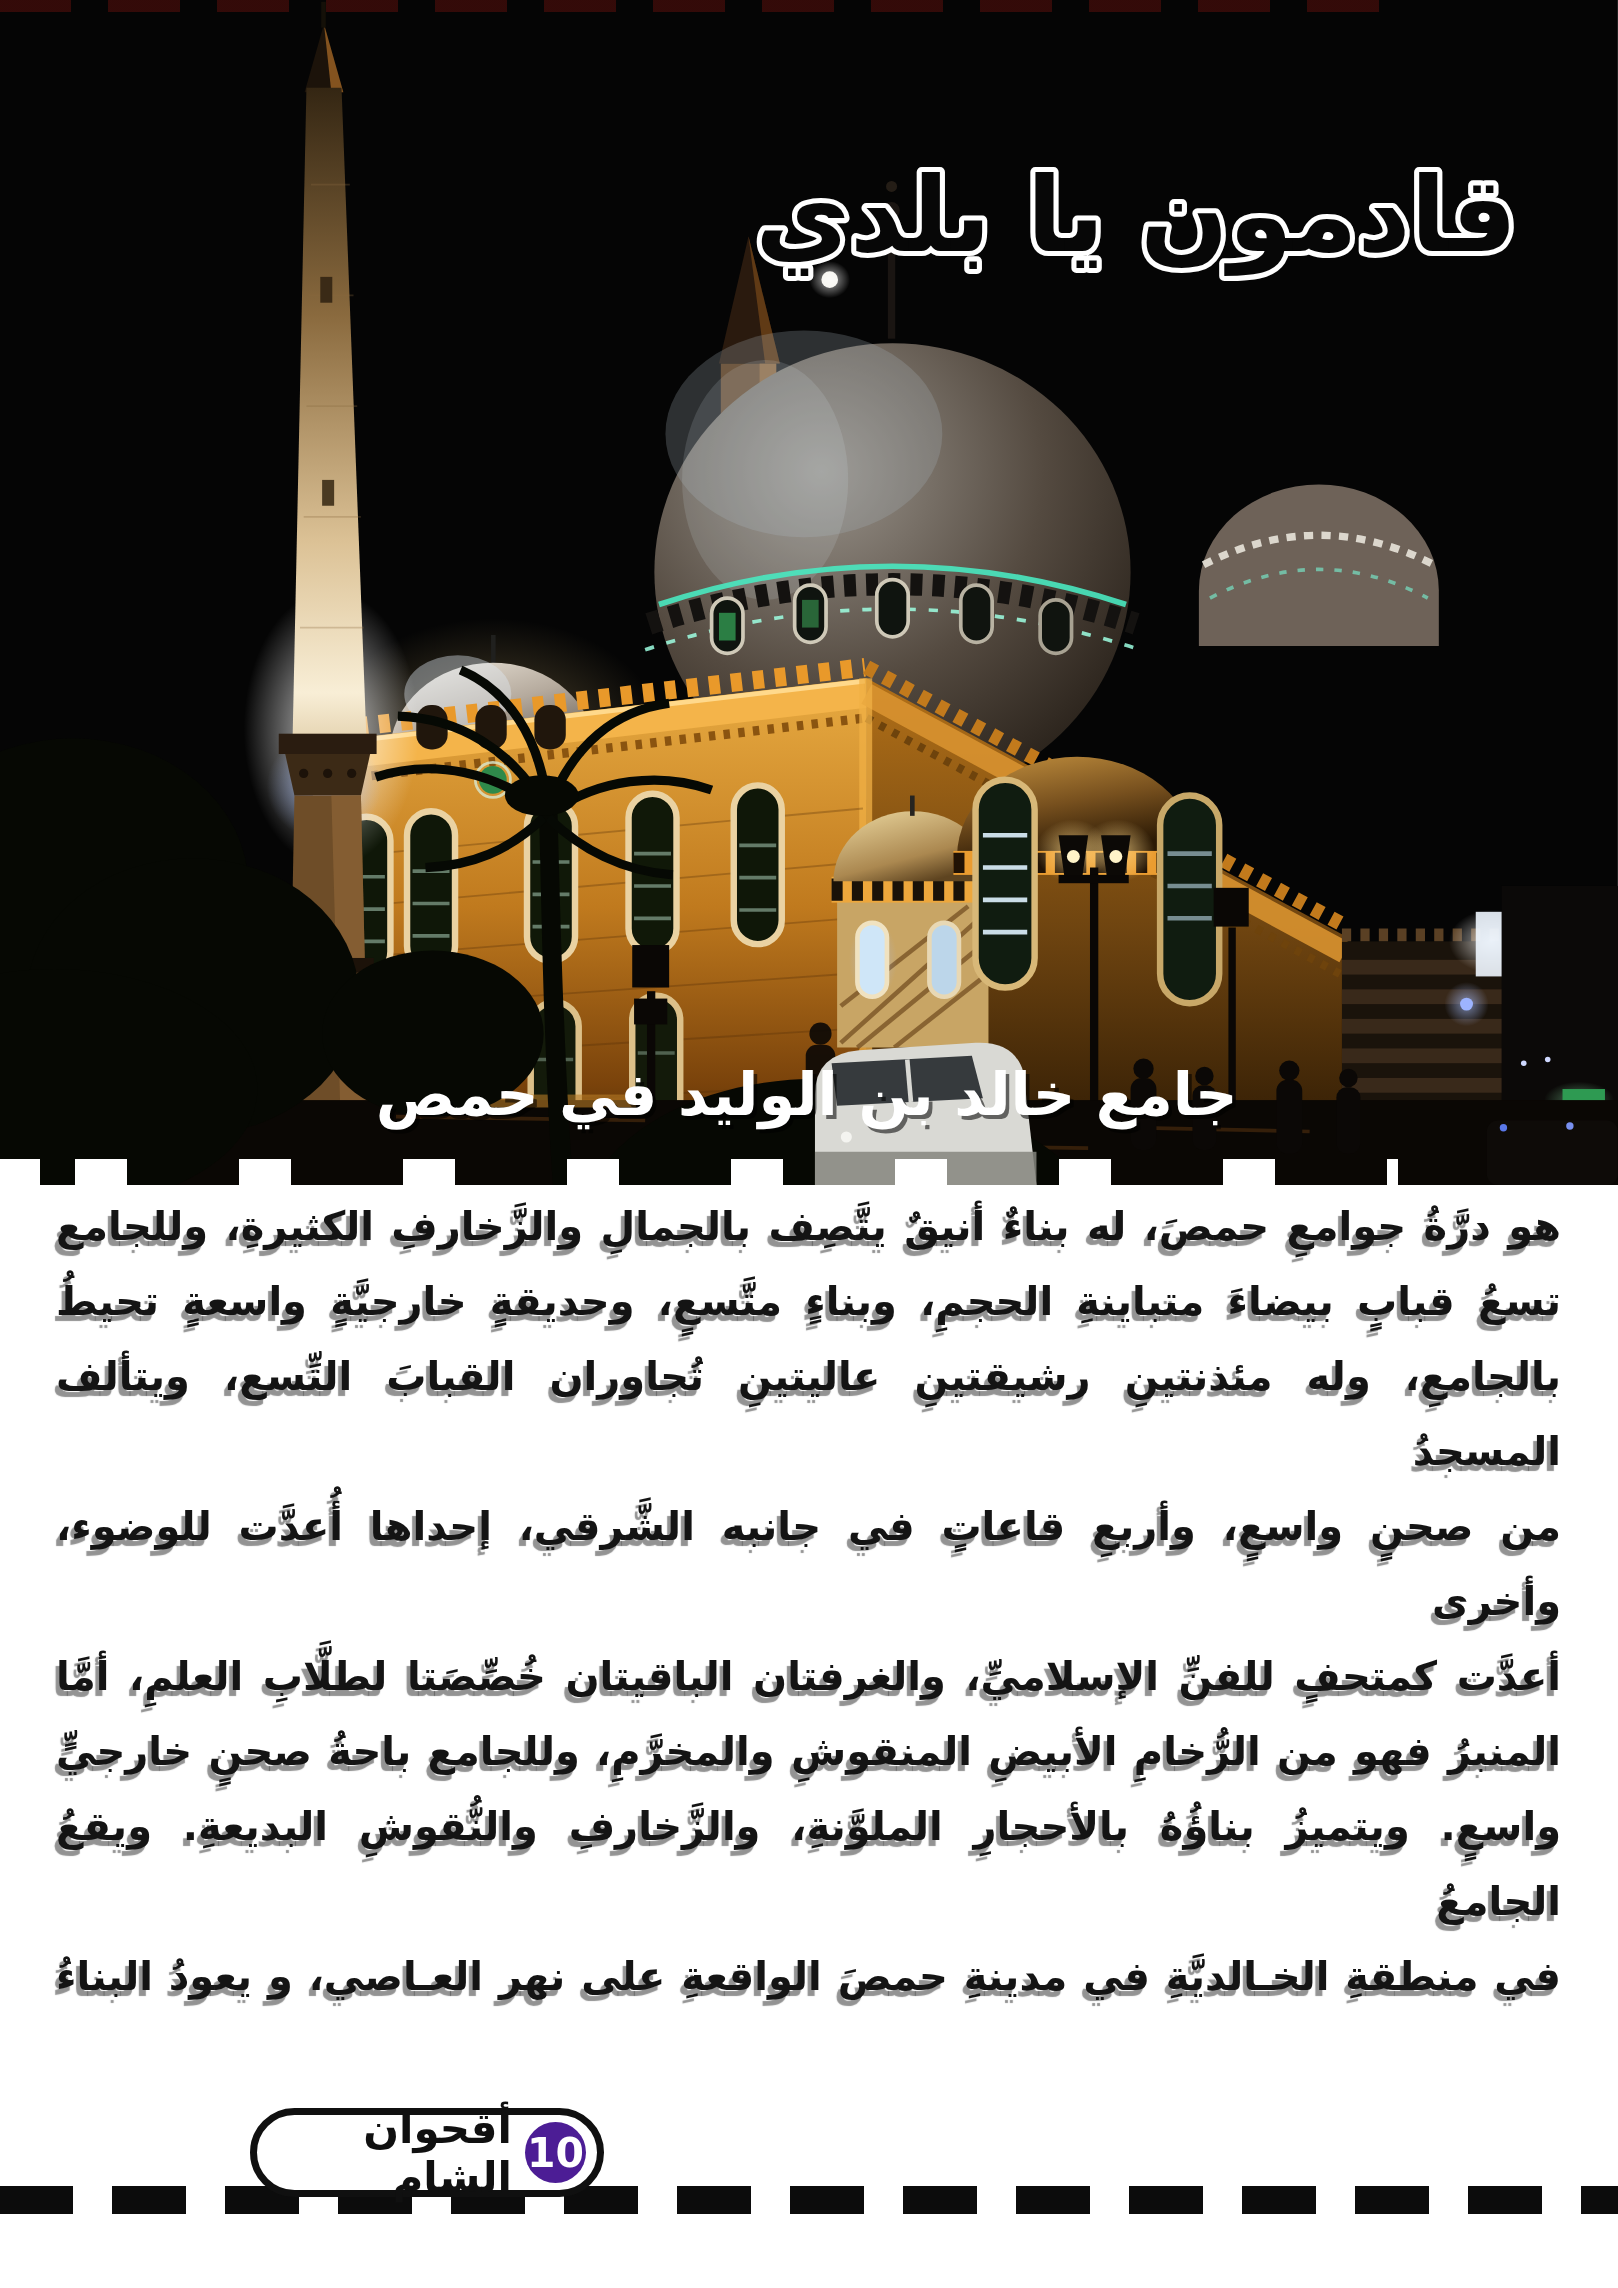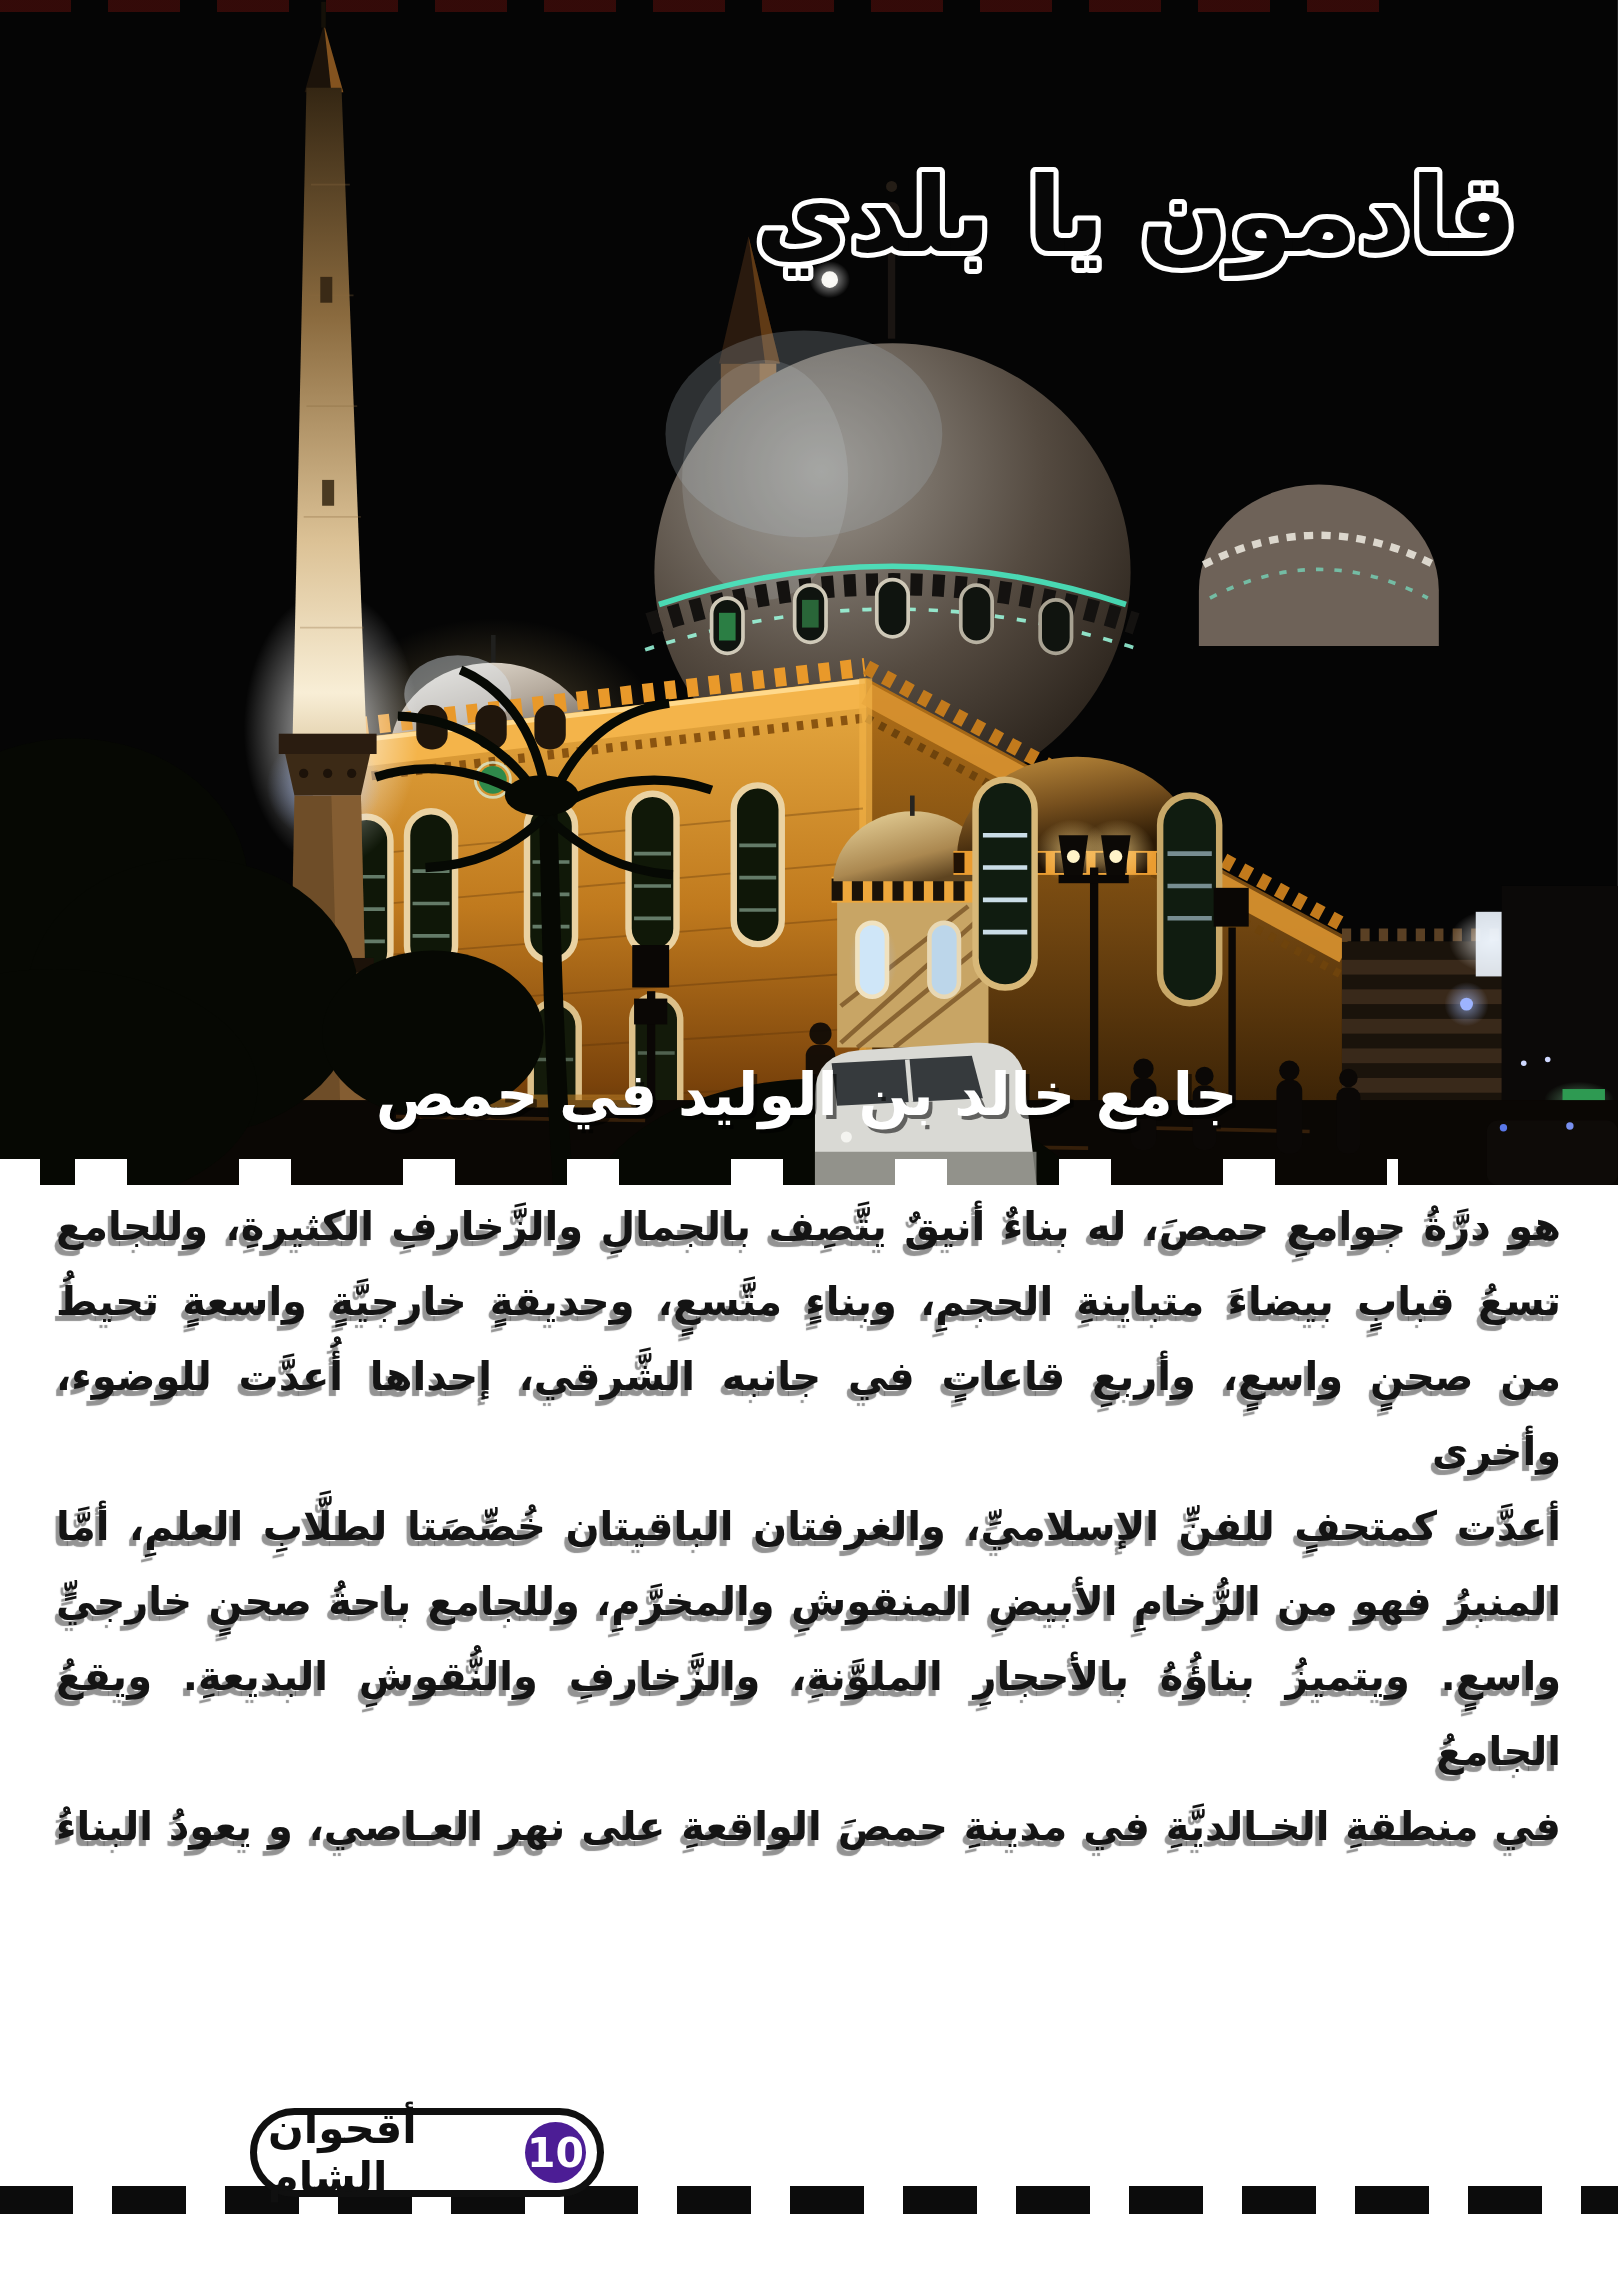--- a/index.html
+++ b/index.html
@@ -20,21 +20,21 @@
         text-shadow:-3.7px 5.5px 0.9px rgba(40,40,40,0.5);
         white-space:normal;}
   
   .bottom-dashes{position:absolute;top:2186px;left:0;right:0;height:28px;
         background:repeating-linear-gradient(90deg,#0c0c0c 0 74px, rgba(0,0,0,0) 74px 113px);z-index:1;}
   .brand-badge{position:absolute;left:251px;top:2108px;width:354px;height:89px;box-sizing:border-box;
         background:#ffffff;border:7.4px solid #101010;border-radius:50px;z-index:3;
         display:flex;flex-direction:row;align-items:center;direction:rtl;padding:0 11px;gap:13px;}
   .badge-circle{width:61px;height:61px;border-radius:50%;background:#4c1d95;color:#ffffff;
         display:flex;align-items:center;justify-content:center;font-size:41px;font-weight:700;flex:0 0 auto;}
-  .badge-label{flex:1;text-align:left;font-size:42px;font-weight:700;color:#101010;letter-spacing:0;}
+  .badge-label{flex:1;text-align:right;font-size:42px;font-weight:700;color:#101010;letter-spacing:0;}
 </style>
 </head>
 <body>
 
 <div class="page">
 
   <div class="photo">
     <svg width="1619" height="1185" viewBox="0 0 1754 1284">
       <defs>
         <linearGradient id="wallL" x1="0" y1="0" x2="0" y2="1">
@@ -418,20 +418,21 @@
       <text x="875" y="1208" text-anchor="middle" font-family="DejaVu Sans, sans-serif" font-weight="bold" font-size="64" fill="#ffffff" direction="rtl">جامع خالد بن الوليد في حمص</text>
     </svg>
 
     <div class="top-dashes"></div>
     <div class="photo-bottom-dashes"></div>
   </div>
 
   <div class="article">
     <div class="line">هو درَّةُ جوامعِ حمصَ، له بناءٌ أنيقٌ يتَّصِف بالجمالِ والزَّخارفِ الكثيرةِ، وللجامع</div>
     <div class="line">تسعُ قبابٍ بيضاءَ متباينةِ الحجمِ، وبناءٍ متَّسعٍ، وحديقةٍ خارجيَّةٍ واسعةٍ تحيطُ</div>
+    <div class="line">بالجامعِ، وله مئذنتينِ رشيقتينِ عاليتينِ تُجاوران القبابَ التِّسع، ويتألف المسجدُ</div>
     <div class="line">من صحنٍ واسعٍ، وأربعِ قاعاتٍ في جانبه الشَّرقي، إحداها أُعدَّت للوضوء، وأخرى</div>
     <div class="line">أعدَّت كمتحفٍ للفنِّ الإسلاميِّ، والغرفتان الباقيتان خُصِّصَتا لطلَّابِ العلمِ، أمَّا</div>
     <div class="line">المنبرُ فهو من الرُّخامِ الأبيضِ المنقوشِ والمخرَّمِ، وللجامع باحةُ صحنٍ خارجيٍّ</div>
     <div class="line">واسعٍ. ويتميزُ بناؤُهُ بالأحجارِ الملوَّنةِ، والزَّخارفِ والنُّقوشِ البديعةِ. ويقعُ الجامعُ</div>
     <div class="line">في منطقةِ الخـالديَّةِ في مدينةِ حمصَ الواقعةِ على نهر العـاصي، و يعودُ البناءُ</div>
 
   </div>
 
   <div class="bottom-dashes"></div>
   <div class="brand-badge">

